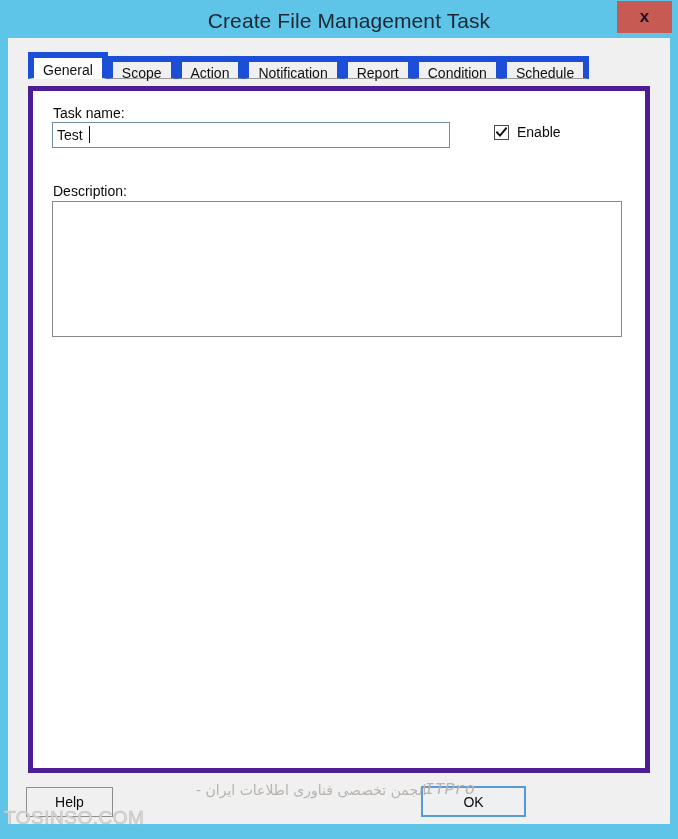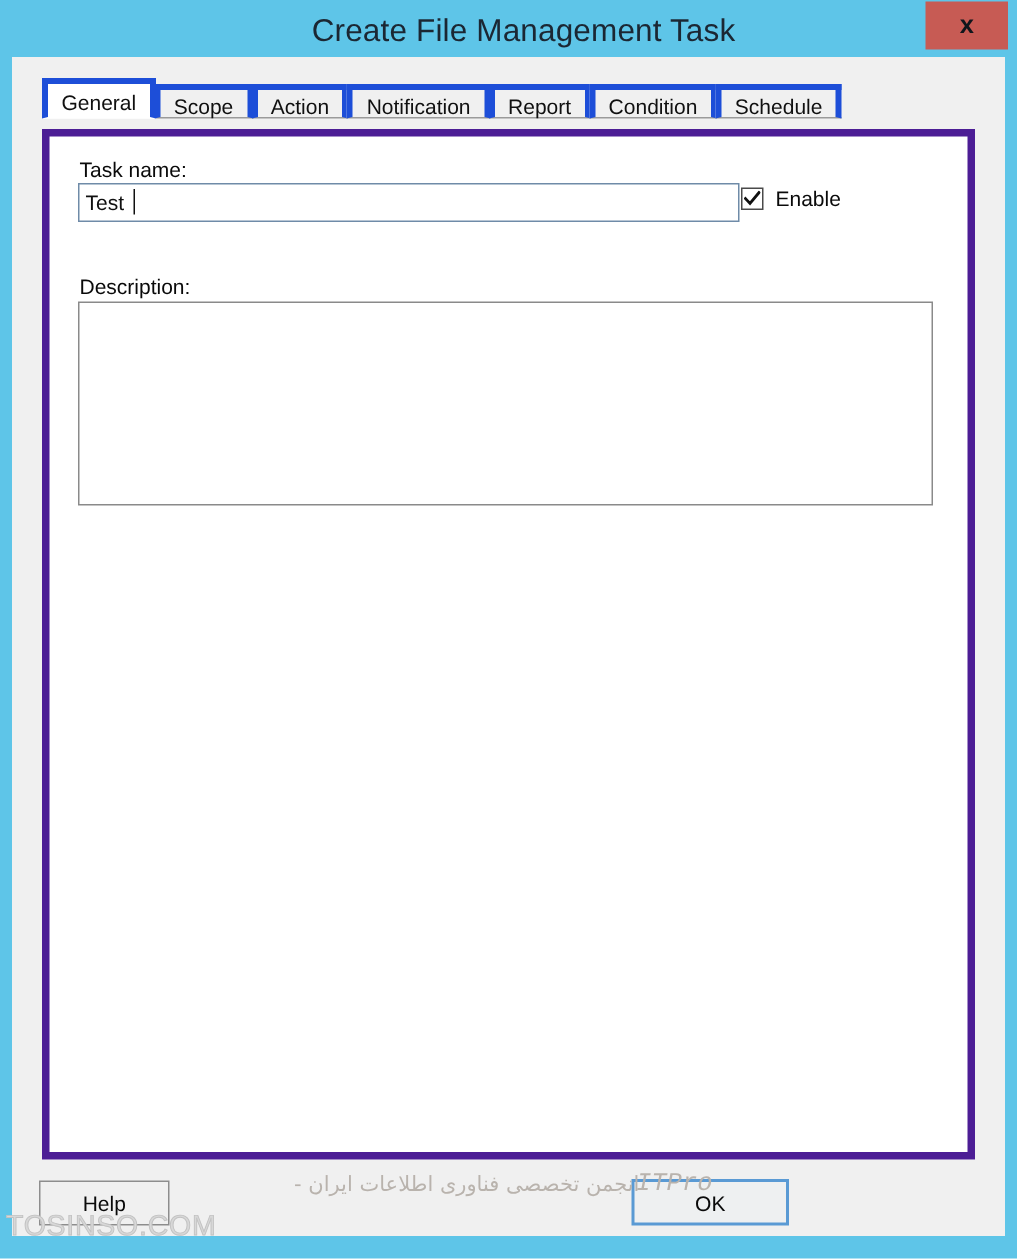--- a/index.html
+++ b/index.html
@@ -82,21 +82,21 @@
     display: flex;
     align-items: flex-end;
     z-index: 5;
   }
   .tab {
     height: 23px;
     line-height: 23px;
     padding: 0 9px;
     margin-right: -1px;
     background: #f0f0f0;
-    border: 4px solid #1d4ed8;
+    border: 6px solid #1d4ed8;
     border-bottom: 1px solid #9a9a9a;
     font-size: 14px;
     color: #101010;
     box-sizing: border-box;
     cursor: pointer;
     white-space: nowrap;
     font-family: "Liberation Sans", sans-serif;
   }
   .tab.active {
     height: 27px;
@@ -132,21 +132,21 @@
   }
   .label-description {
     left: 20px;
     top: 92px;
   }
 
   .task-name-input {
     position: absolute;
     left: 19px;
     top: 31px;
-    width: 441px;
+    width: 398px;
     height: 26px;
     background: #ffffff;
     border: 1px solid #6f8ba8;
     box-sizing: border-box;
     font-size: 14px;
     color: #101010;
     padding: 0 4px;
     font-family: "Liberation Sans", sans-serif;
     outline: none;
   }

